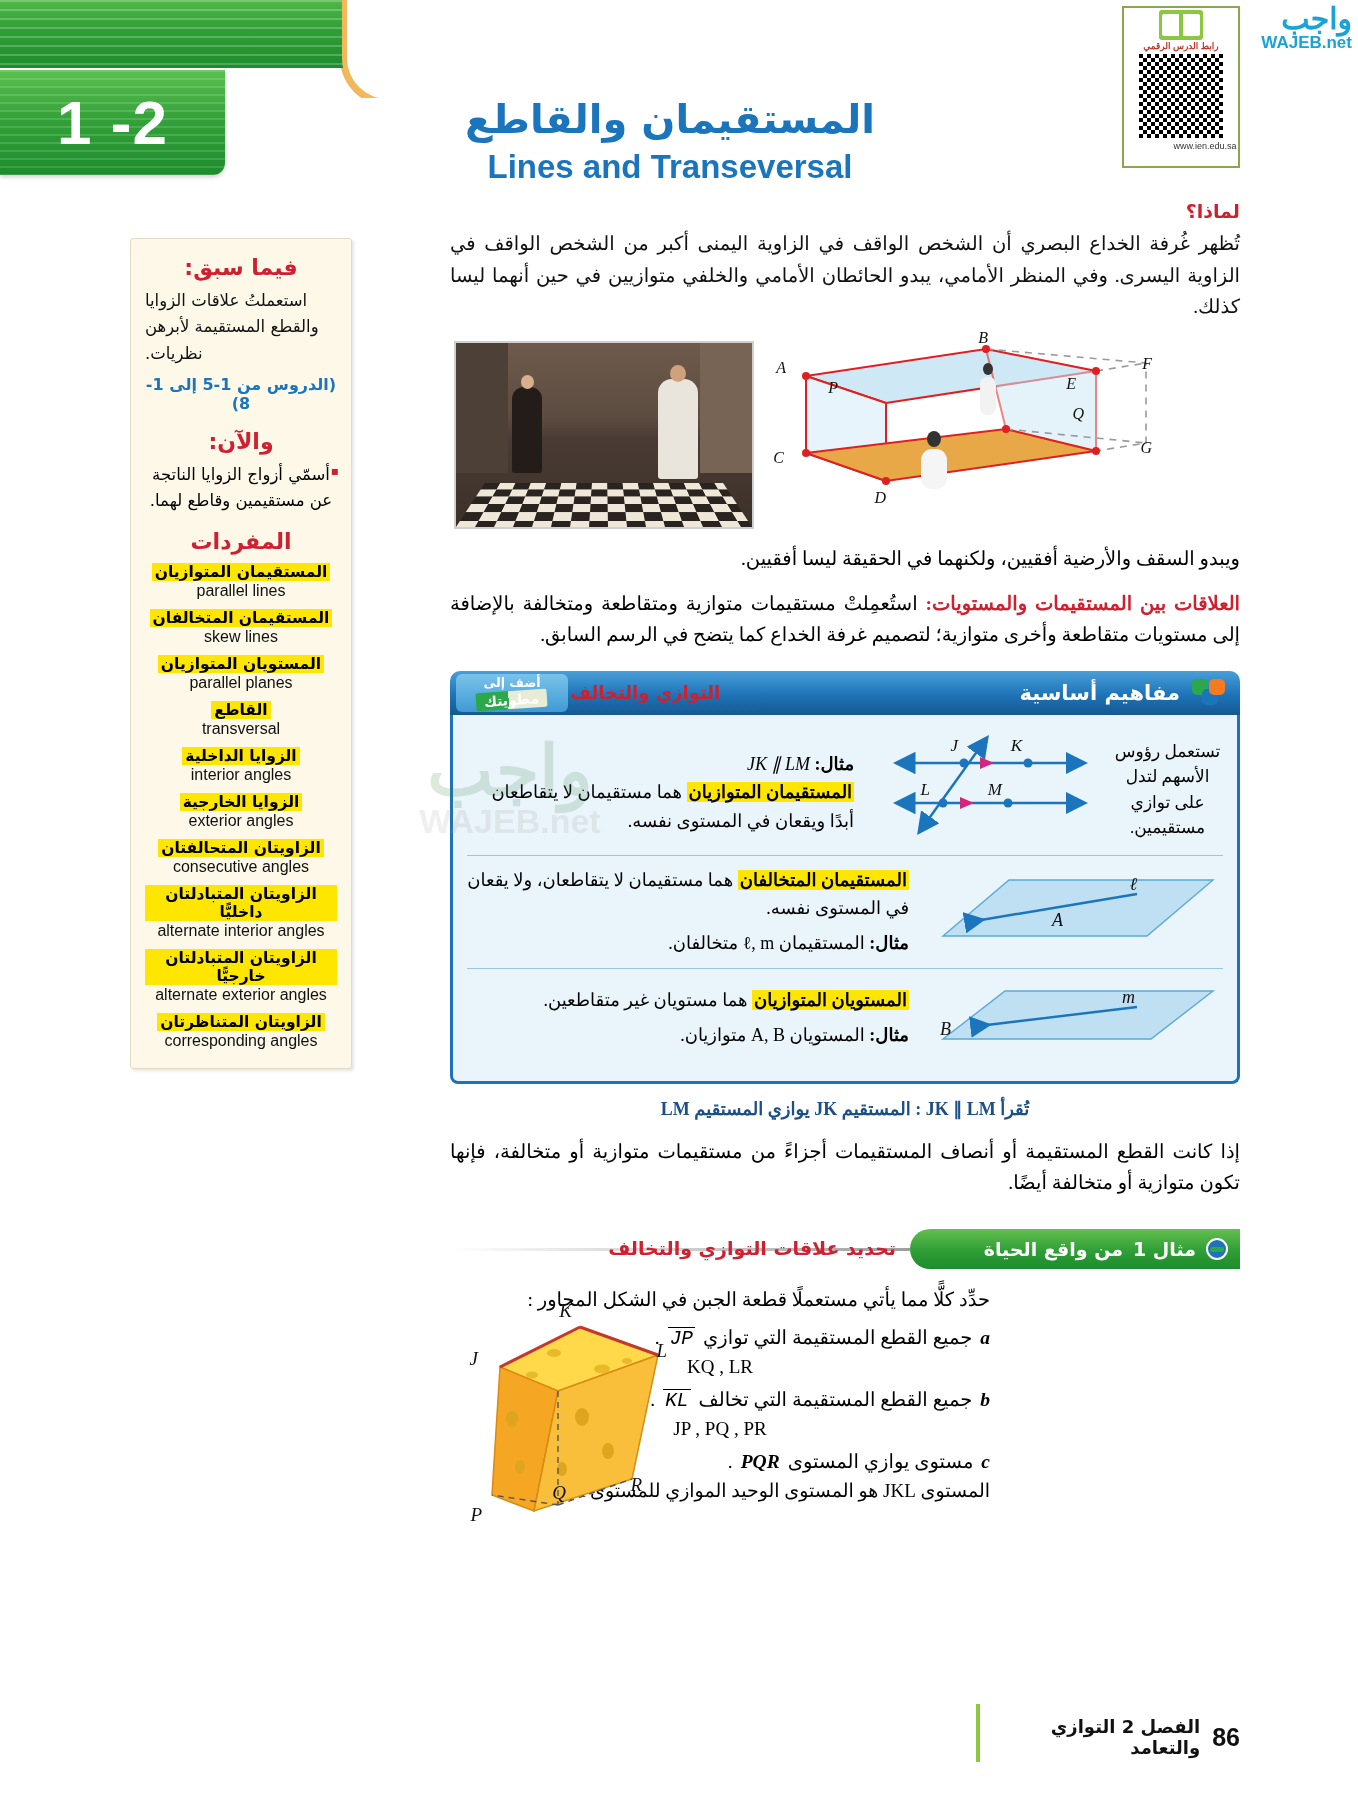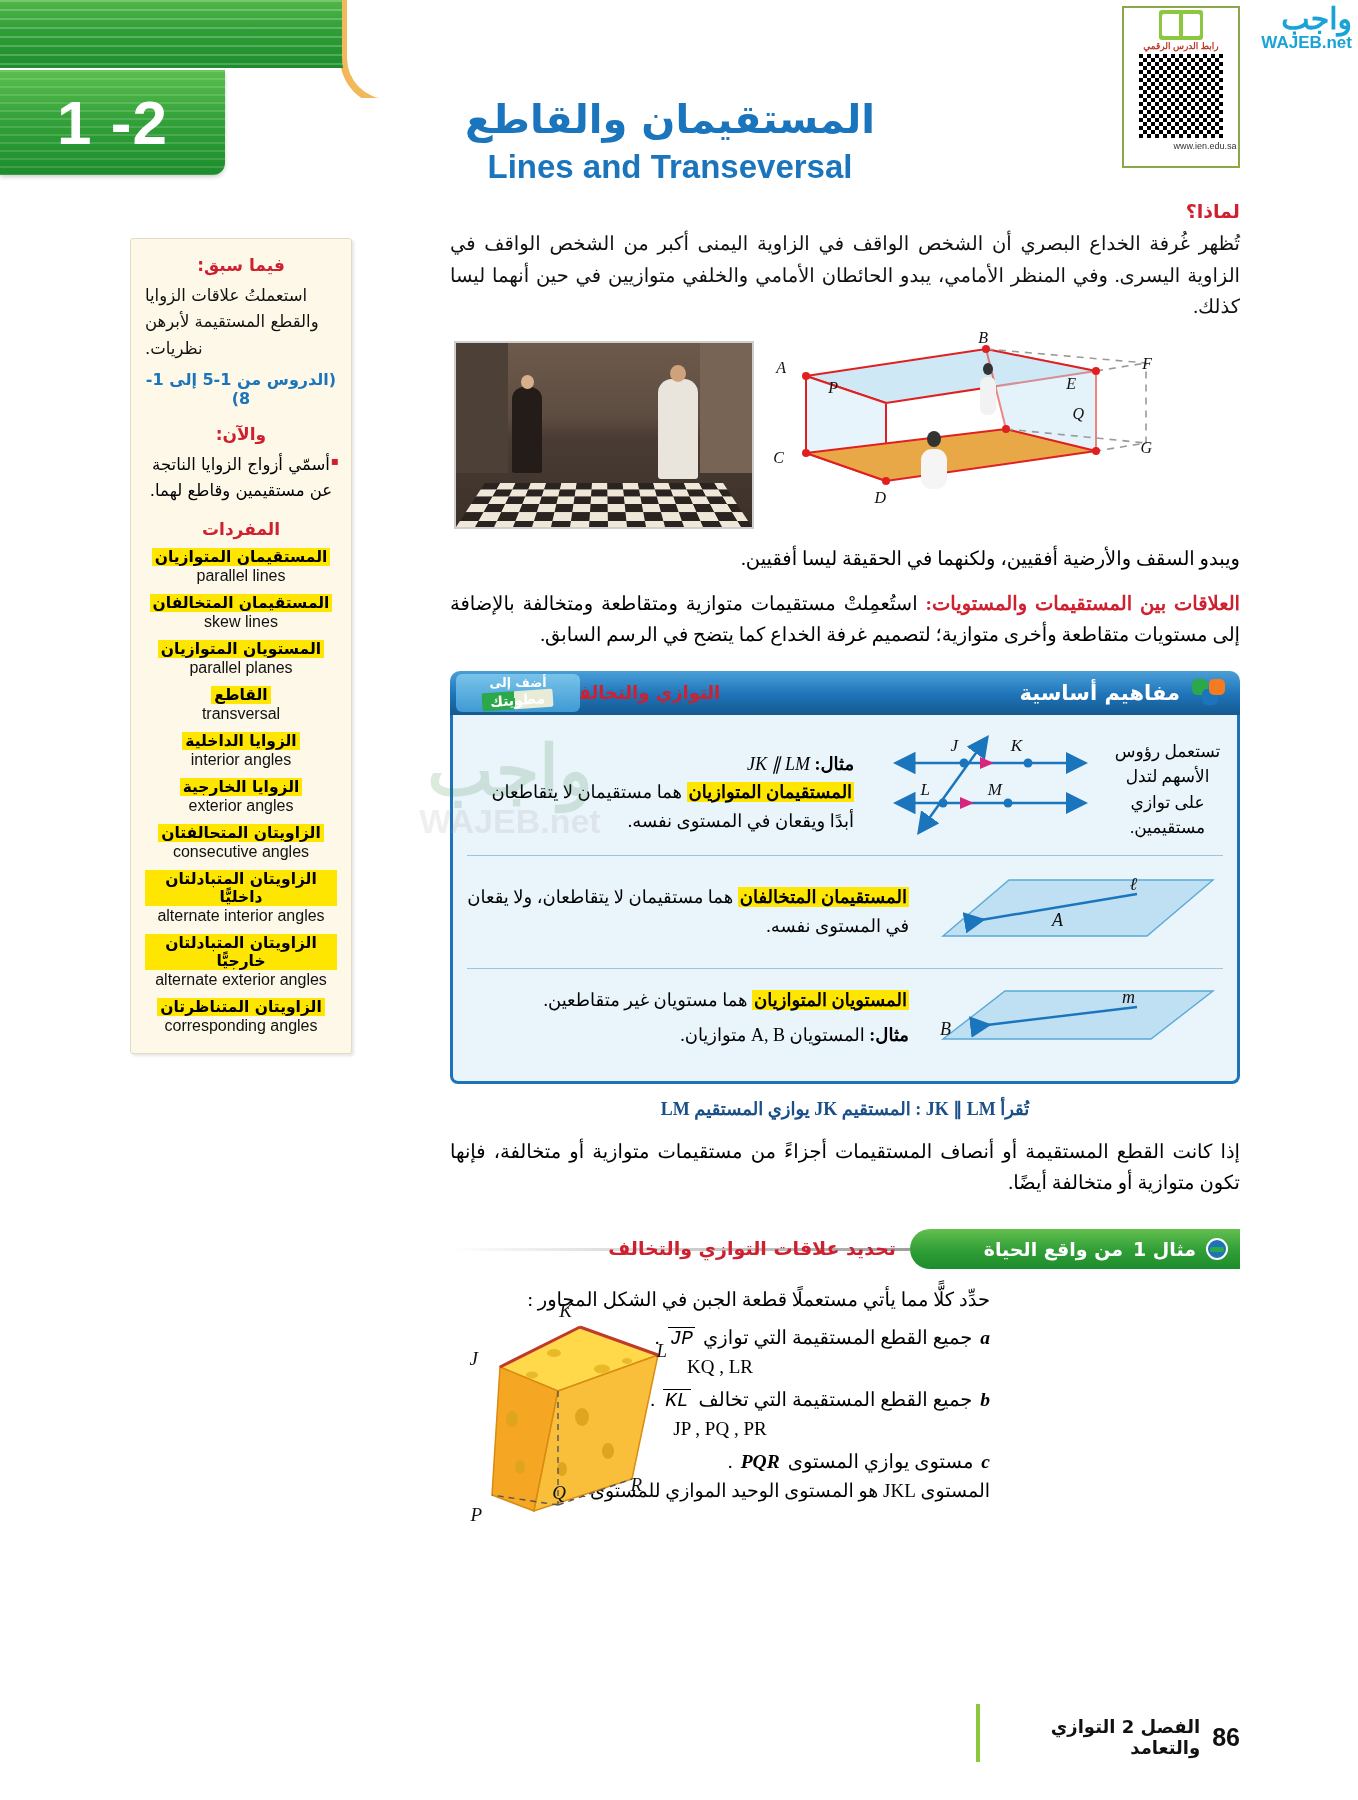--- a/index.html
+++ b/index.html
@@ -91,21 +91,21 @@
   .kc-head-inner{position:absolute;inset:0;display:flex;align-items:center;
     justify-content:flex-start;padding-right:12px;gap:12px;}
   .kc-icon{width:34px;height:30px;position:relative;flex:0 0 auto;margin-right:2px;}
   .kc-icon i{position:absolute;border-radius:5px;display:block;}
   .kc-i1{width:16px;height:16px;background:#2aa84a;left:0;top:1px;}
   .kc-i2{width:16px;height:16px;background:#1b75bc;left:10px;top:11px;}
   .kc-i3{width:16px;height:16px;background:#f47b20;left:17px;top:1px;}
   .kc-title{color:#fff;font-weight:bold;font-size:21px;font-family:"DejaVu Sans",sans-serif;}
   .kc-sub{color:#cf2030;font-weight:bold;font-size:18px;font-family:"DejaVu Sans",sans-serif;
     margin-right:auto;margin-left:120px;}
-  .kc-tab{position:absolute;top:3px;left:6px;width:124px;height:38px;
+  .kc-tab{position:absolute;top:3px;left:6px;width:112px;height:38px;
     background:linear-gradient(180deg,#79c3ea,#3f9ad4);border-radius:6px;
     display:flex;flex-direction:column;align-items:center;justify-content:flex-start;}
   .kc-tab .t1{color:#fff;font-size:12.5px;font-weight:bold;font-family:"DejaVu Sans",sans-serif;line-height:14px;padding-top:2px;}
   .kc-tab .t2{margin-top:1px;background:linear-gradient(90deg,#2aa84a 0 46%,#e8ecd6 46% 100%);
     color:#fff;font-size:14px;font-weight:bold;padding:1px 8px;border-radius:2px;
     font-family:"DejaVu Sans",sans-serif;transform:rotate(-4deg);}
   .kc-body{border:3px solid #1e73b8;border-top:none;background:#eaf4fb;
     border-bottom-left-radius:8px;border-bottom-right-radius:8px;padding:10px 14px 14px;}
   .kc-row{display:flex;align-items:center;gap:14px;padding:8px 0;}
   .kc-row + .kc-row{border-top:1px solid #9cc3df;}
@@ -138,21 +138,21 @@
   .ex-item{display:flex;gap:8px;justify-content:flex-start;align-items:baseline;
     font-size:19.5px;margin-top:10px;direction:rtl;}
   .ex-bullet{font-weight:bold;font-style:italic;font-family:"Liberation Serif",serif;direction:ltr;}
   .ex-ans{text-align:center;font-size:19px;margin-top:6px;direction:ltr;}
   .seg{display:inline-block;border-top:1.5px solid #000;font-style:italic;font-family:Liberation Mono, monospace;padding:0 2px;}
   .cheese{position:absolute;right:548px;top:16px;width:230px;height:250px;}
   
   .sidebar{position:absolute;top:238px;left:130px;width:222px;
     background:#fdf8e8;border:1px solid #e3dcc4;border-radius:3px;
     box-shadow:2px 2px 3px rgba(0,0,0,.10);padding:14px 14px 18px;}
-  .sb-h{color:#cf2030;font-weight:bold;font-size:17px;text-align:center;
+  .sb-h{color:#cf2030;font-weight:bold;font-size:22px;text-align:center;
     font-family:"DejaVu Sans",sans-serif;margin:2px 0 8px;}
   .sb-h.second{margin-top:16px;}
   .sb-p{font-size:16.5px;line-height:1.6;text-align:left;color:#111;
     font-family:"DejaVu Sans",sans-serif;}
   .sb-ref{color:#1b75bc;font-size:16px;text-align:center;font-weight:bold;margin-top:8px;
     font-family:"DejaVu Sans",sans-serif;}
   .sb-li{font-size:16.5px;line-height:1.55;text-align:center;margin-top:8px;
     font-family:"DejaVu Sans",sans-serif;position:relative;}
   .sb-li:before{content:"\25AA";color:#cf2030;position:absolute;right:-2px;top:0;font-size:12px;}
   .vocab{margin-top:4px;}
@@ -365,20 +365,24 @@
             <line x1="214" y1="30" x2="58" y2="56" stroke="#1b75bc" stroke-width="2.4" marker-end="url(#ae)"></line>
             <g font-family="Liberation Serif, serif" font-style="italic" font-size="18" fill="#111">
               <text x="214" y="26">ℓ</text>
               <text x="140" y="62">A</text>
             </g>
           </svg>
         </div>
         <div class="kc-text">
           <div><span class="hl">المستقيمان المتخالفان</span>
                <span>هما مستقيمان لا يتقاطعان، ولا يقعان في المستوى نفسه.</span></div>
+          <div style="margin-top:6px;">
+            <span class="mlbl">مثال:</span>
+            <span>المستقيمان ℓ, m متخالفان.</span>
+          </div>
         </div>
       </div>
 
       <div class="kc-row">
         <div class="kc-art" style="margin-right:auto">
           <svg width="300" height="78" viewBox="0 0 300 78">
             <polygon points="20,62 82,14 290,14 228,62" fill="#bfe0f3" stroke="#5aa9d6" stroke-width="1.4"></polygon>
             <line x1="214" y1="30" x2="64" y2="48" stroke="#1b75bc" stroke-width="2.4" marker-end="url(#ae)"></line>
             <g font-family="Liberation Serif, serif" font-style="italic" font-size="18" fill="#111">
               <text x="212" y="26">m</text>

